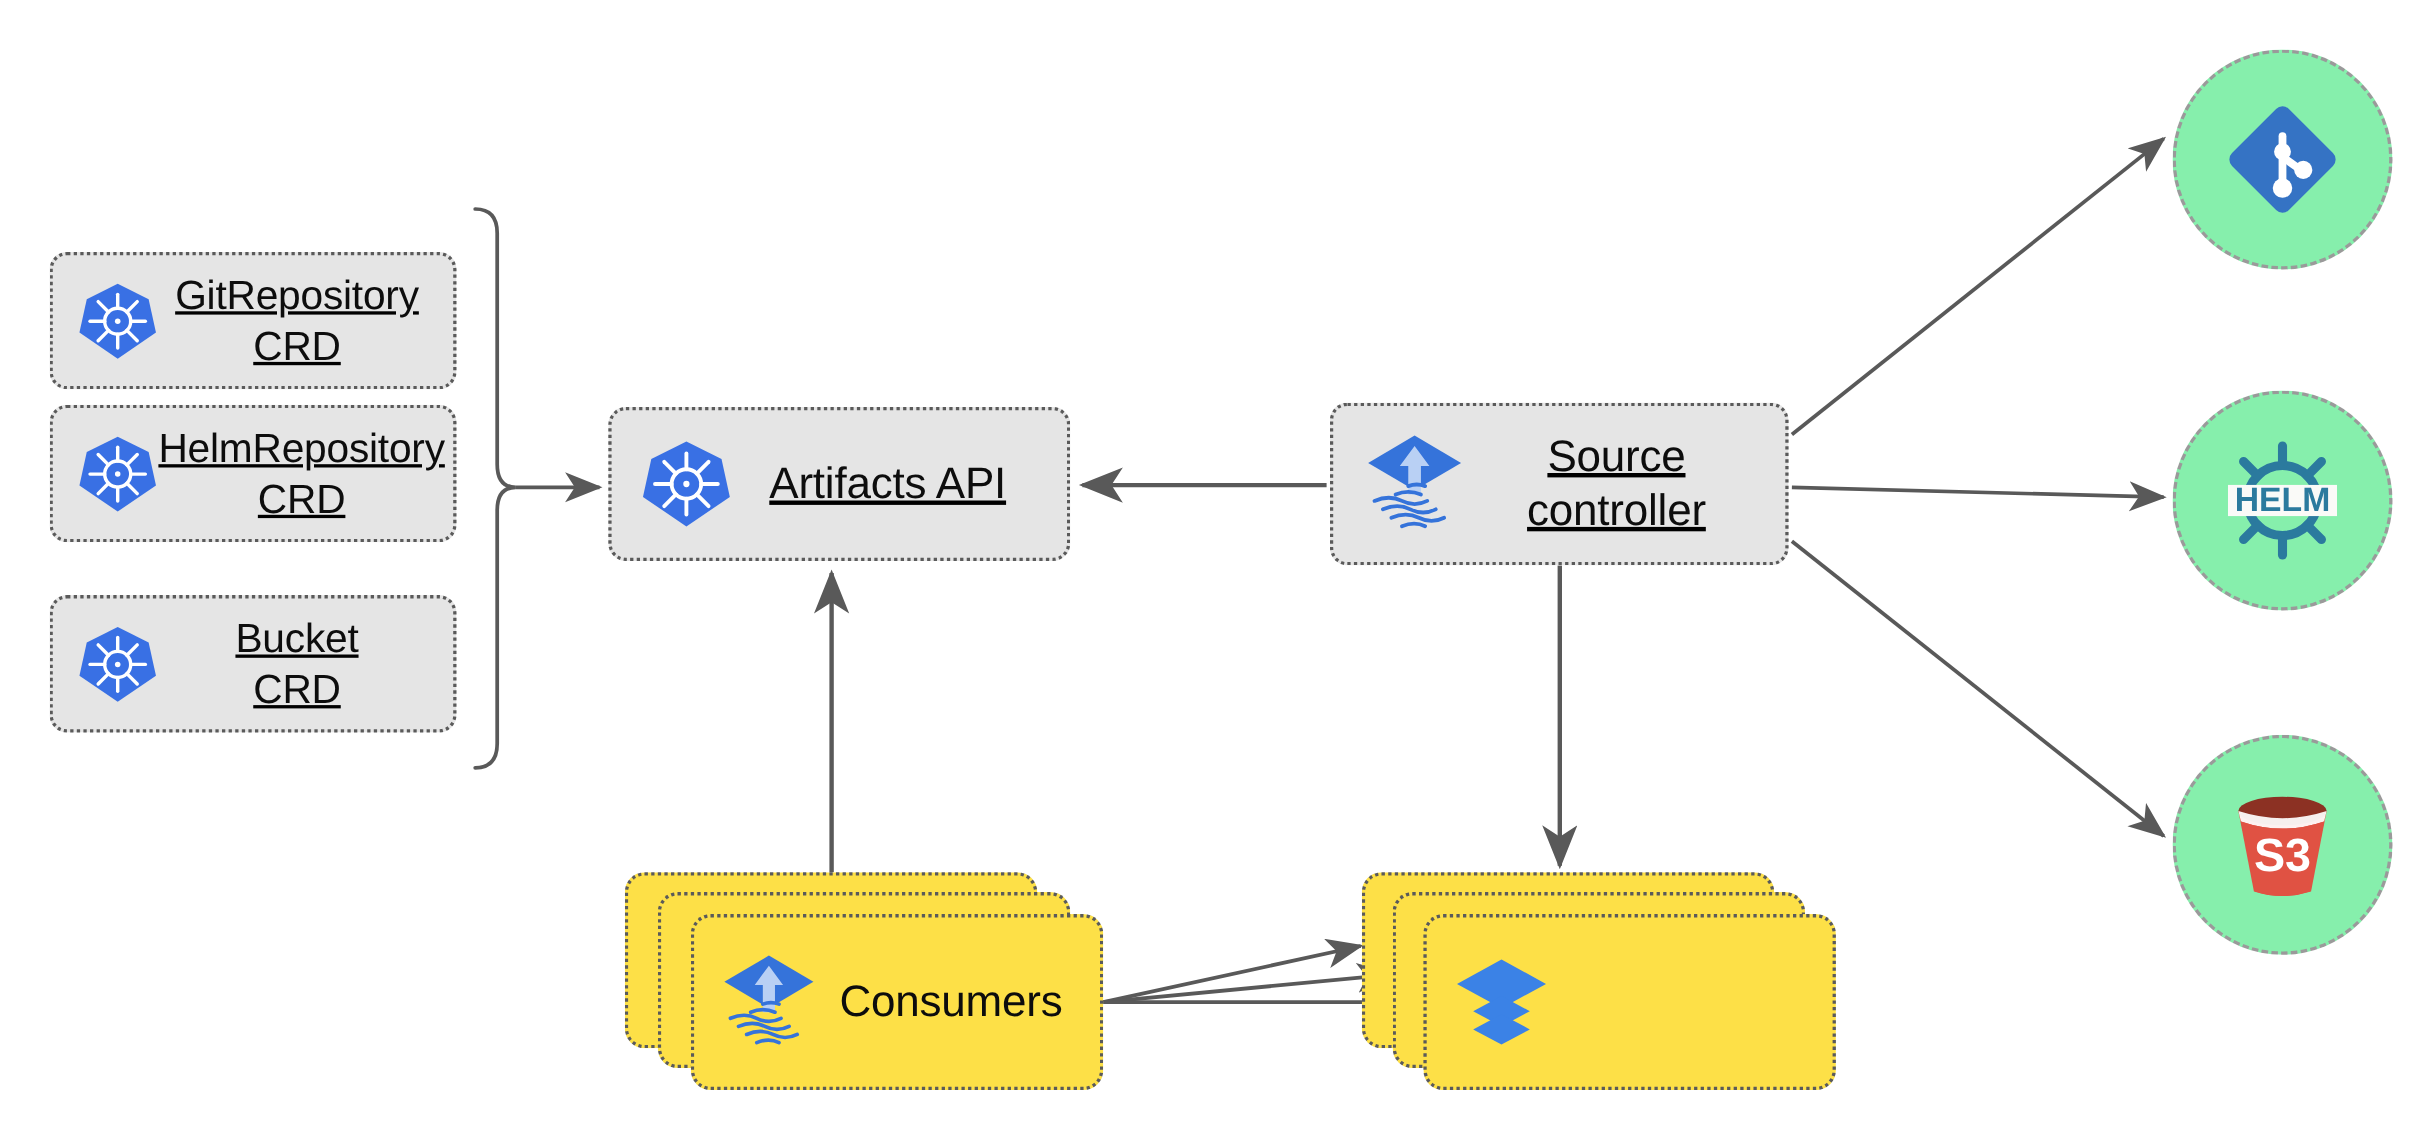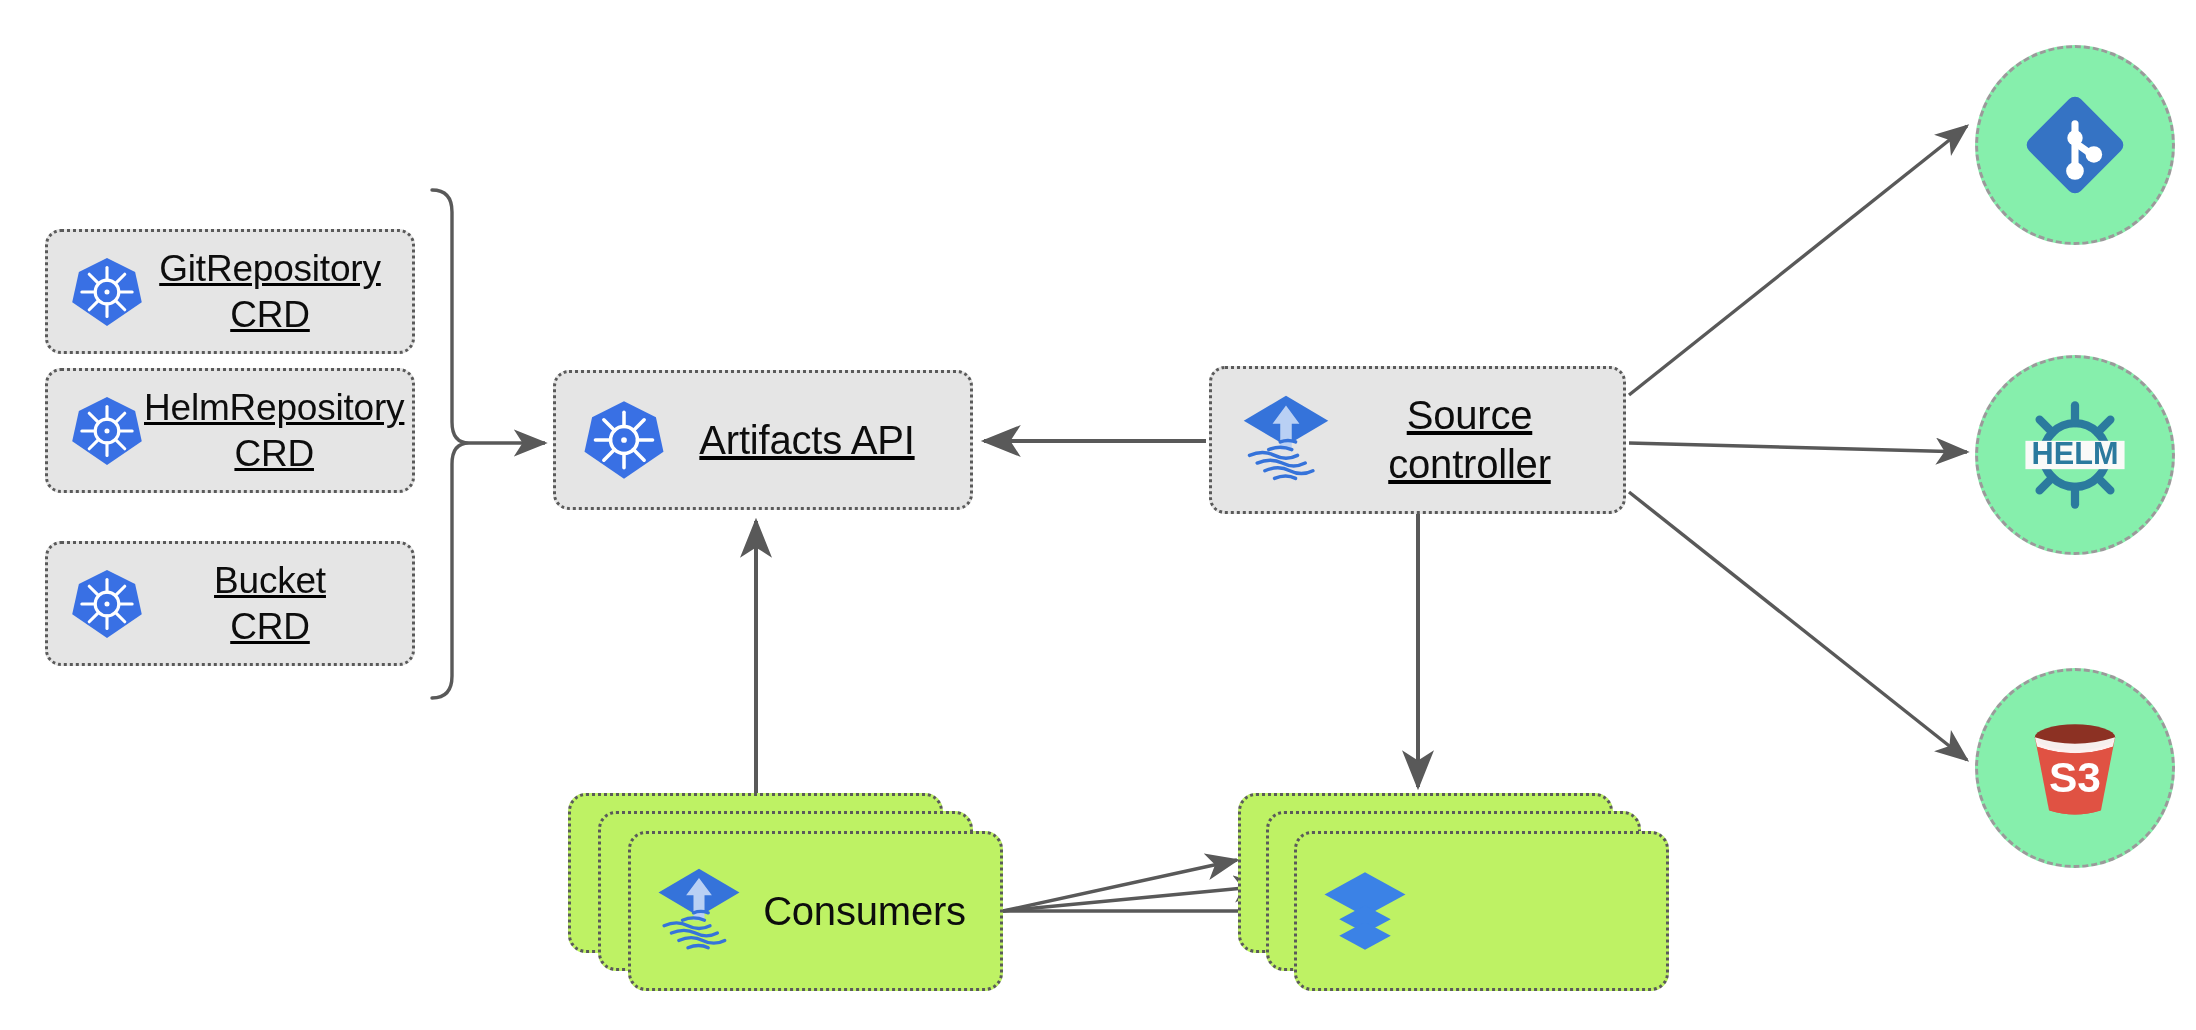--- a/index.html
+++ b/index.html
@@ -47,21 +47,21 @@
   #k8s-api .label{font-size:40px;text-align:center;}
 
   #source-controller{left:1209px;top:366px;width:417px;height:148px;padding:0 18px 0 26px;}
   #source-controller .ico{width:96px;height:96px;}
   #source-controller .label{font-size:40px;}
 
   
   .stack{position:absolute;z-index:5;}
   .stack .card{
     position:absolute;
-    background:#bef264;
+    background:#fde047;
     border:3px dotted #5a5a5a;
     border-radius:18px;
     box-sizing:border-box;
   }
   .stack .card.front{
     display:flex;align-items:center;
   }
   .stack .card.front .label{
     flex:1 1 auto;text-align:center;color:#0d0d0d;font-size:40px;letter-spacing:-.2px;
   }

